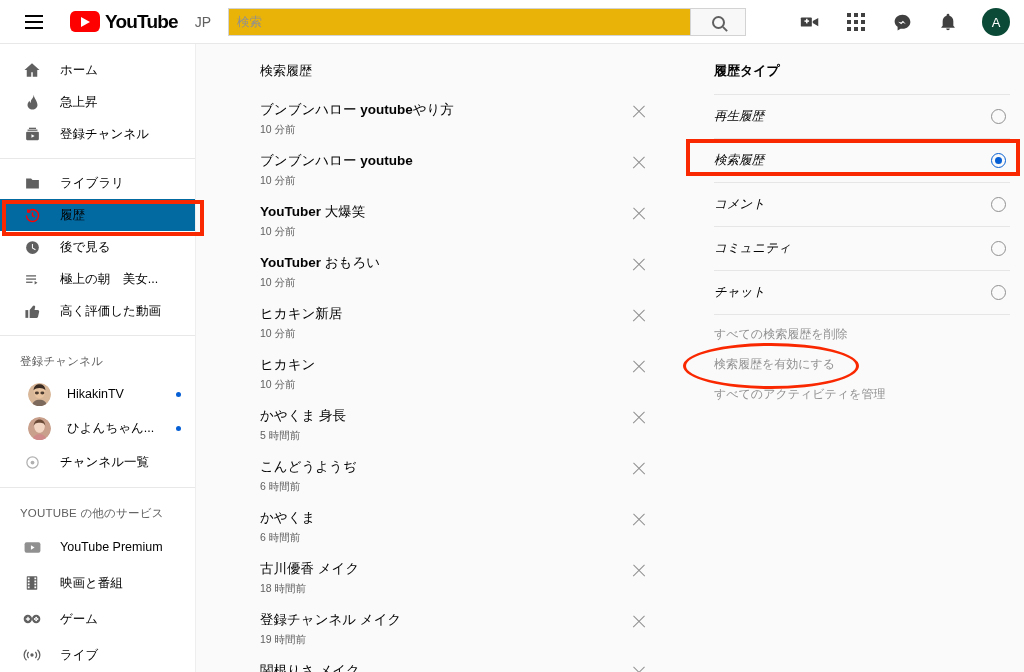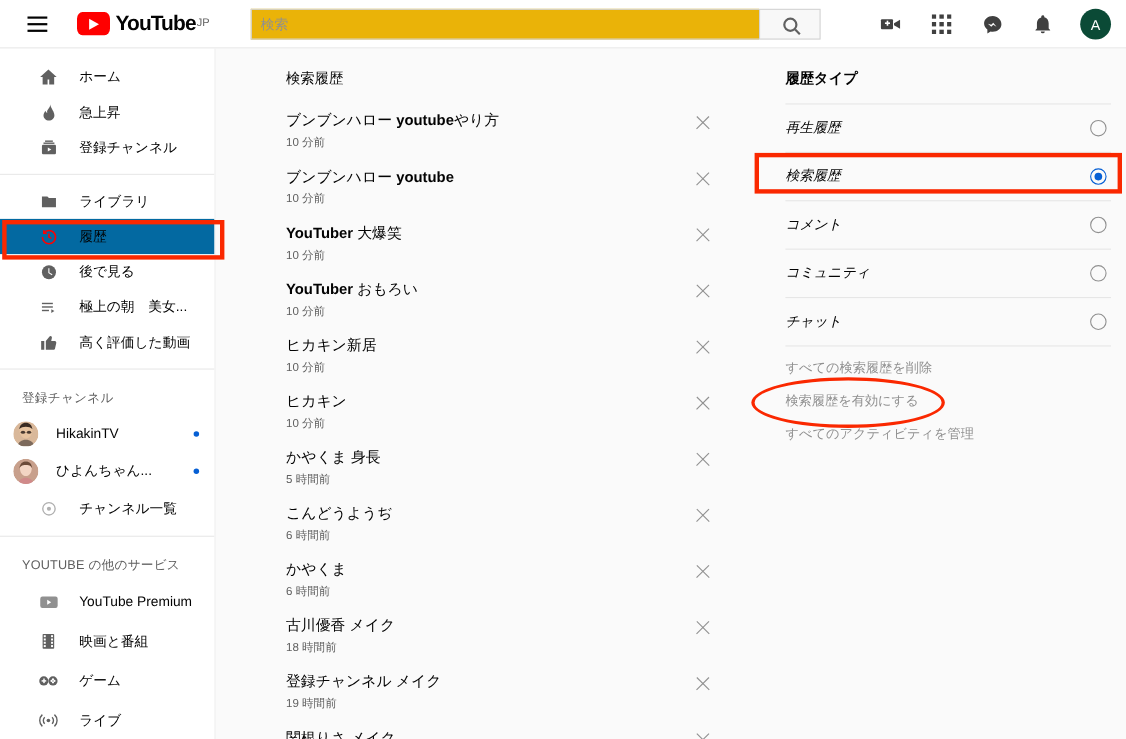--- a/index.html
+++ b/index.html
@@ -36,21 +36,21 @@
   .logo-play::after {
     content:""; position:absolute; left: 11px; top: 5.5px;
     border-left: 9px solid #fff;
     border-top: 5px solid transparent;
     border-bottom: 5px solid transparent;
   }
   .logo-text {
     font-size: 19px; font-weight: bold; letter-spacing: -0.8px;
     color: #030303; line-height: 1;
   }
-  .logo-sup { font-size: 10px; vertical-align: super; color: #606060; margin-left:1px; }
+  .logo-sup { font-size: 14px; vertical-align: super; color: #606060; margin-left:17px; }
 
   .search-zone {
     position: absolute; left: 228px; top: 8px;
     display: flex; height: 28px;
   }
   .search-input {
     width: 462px; height: 28px;
     border: 1px solid #d3d3d3; border-right: none;
     background: #eab308; padding: 0 8px;
     font-size: 12.5px; color: #030303;
@@ -84,36 +84,36 @@
   .sidebar {
     position: absolute; top: 44px; left: 0;
     width: 196px; height: 628px;
     background: #fff;
     border-right: 1px solid #eeeeee;
     overflow: hidden;
     z-index: 20;
   }
   .nav-item {
     height: 32px; display:flex; align-items:center;
-    padding-left: 32px; cursor:pointer;
+    padding-left: 20px; cursor:pointer;
     font-size: 12.5px; color: #030303;
   }
   .nav-item .nico {
     width: 24px; margin-right: 16px; flex:none;
     display:flex; align-items:center; justify-content:center;
     color:#606060;
   }
   .nav-item.selected { background: #0369a1; }
   .nav-item.selected .nico { color: #ff0000; }
   .nav-sep { height:1px; background:#e8e8e8; margin: 8px 0; }
   .nav-heading {
     font-size: 11.5px; color: #606060; padding: 10px 0 8px 20px;
     letter-spacing: .2px;
   }
-  .ch-item { height: 34px; display:flex; align-items:center; padding-left:12px; cursor:pointer; font-size:12.5px;}
+  .ch-item { height: 34px; display:flex; align-items:center; padding-left:28px; cursor:pointer; font-size:12.5px;}
   .ch-avatar { width:23px; height:23px; border-radius:50%; margin-right:16px; flex:none; overflow:hidden; }
   .ch-label { flex:1; white-space:nowrap; overflow:hidden; }
   .ch-dot { width:5px; height:5px; border-radius:50%; background:#065fd4; margin-right:14px; flex:none; }
 
   
   .main {
     position: absolute; top: 44px; left: 196px;
     width: 474px; height: 628px;
     background: #fafafa;
     overflow: hidden;

